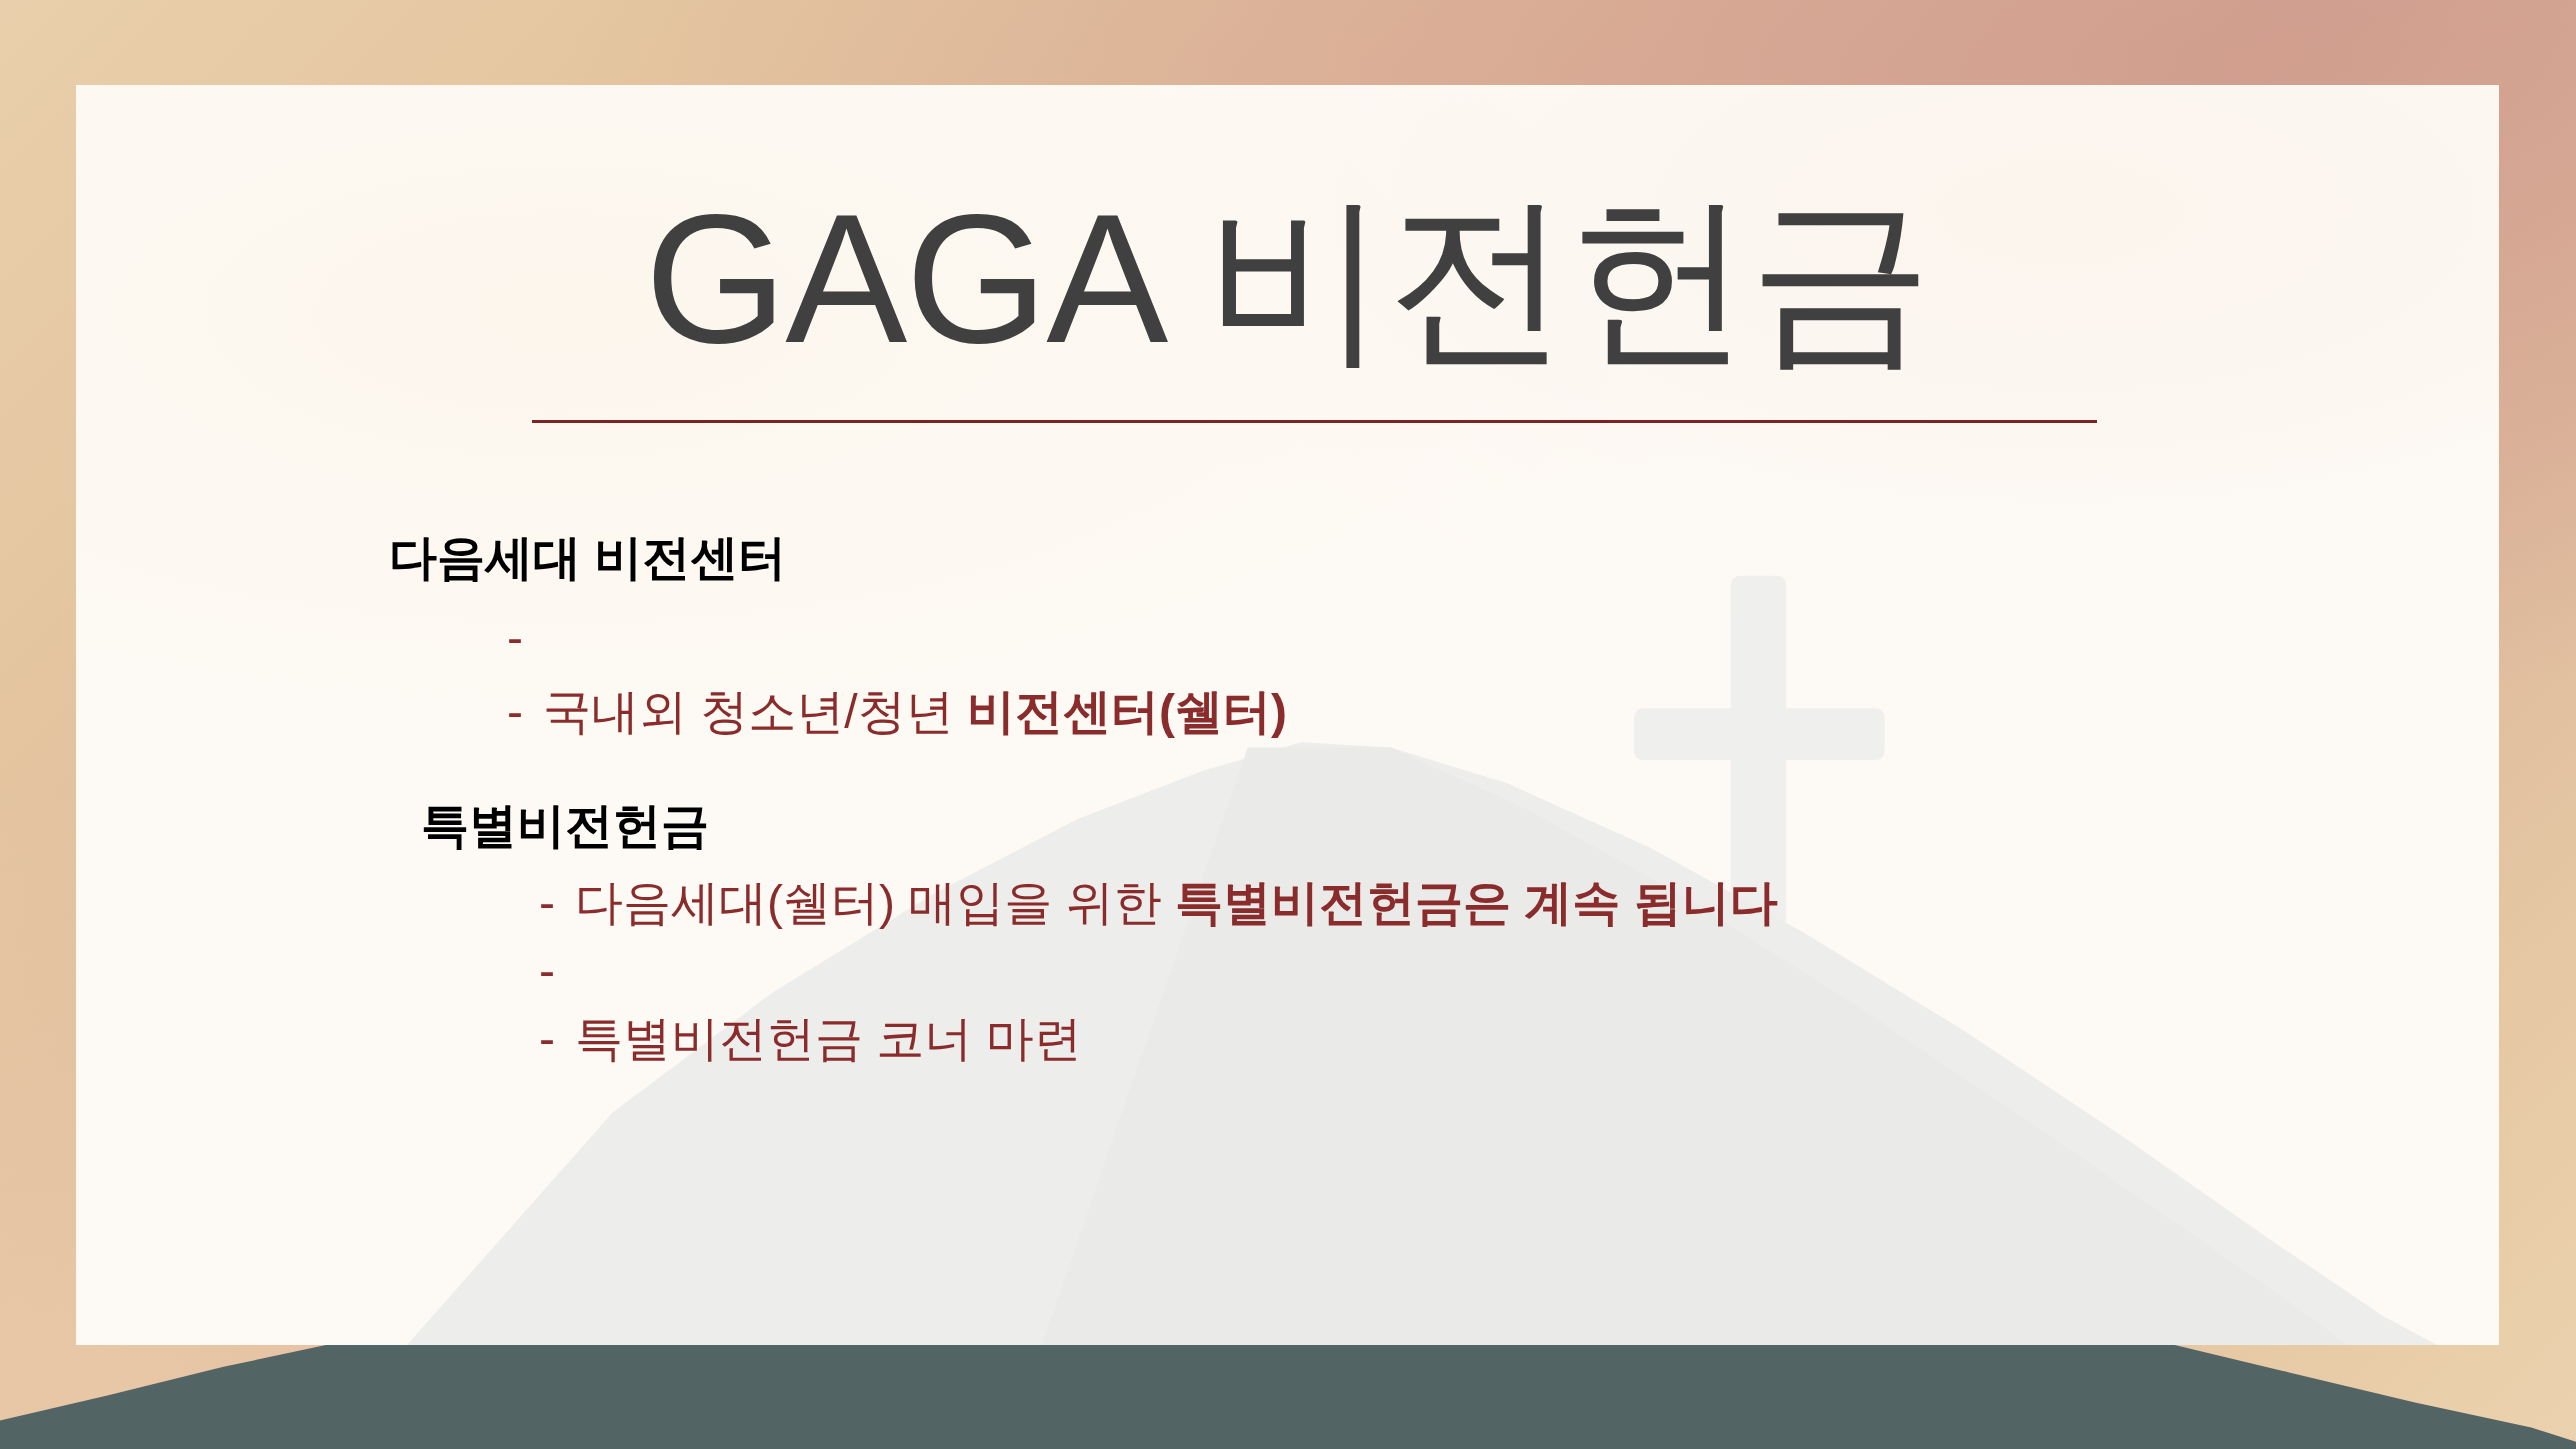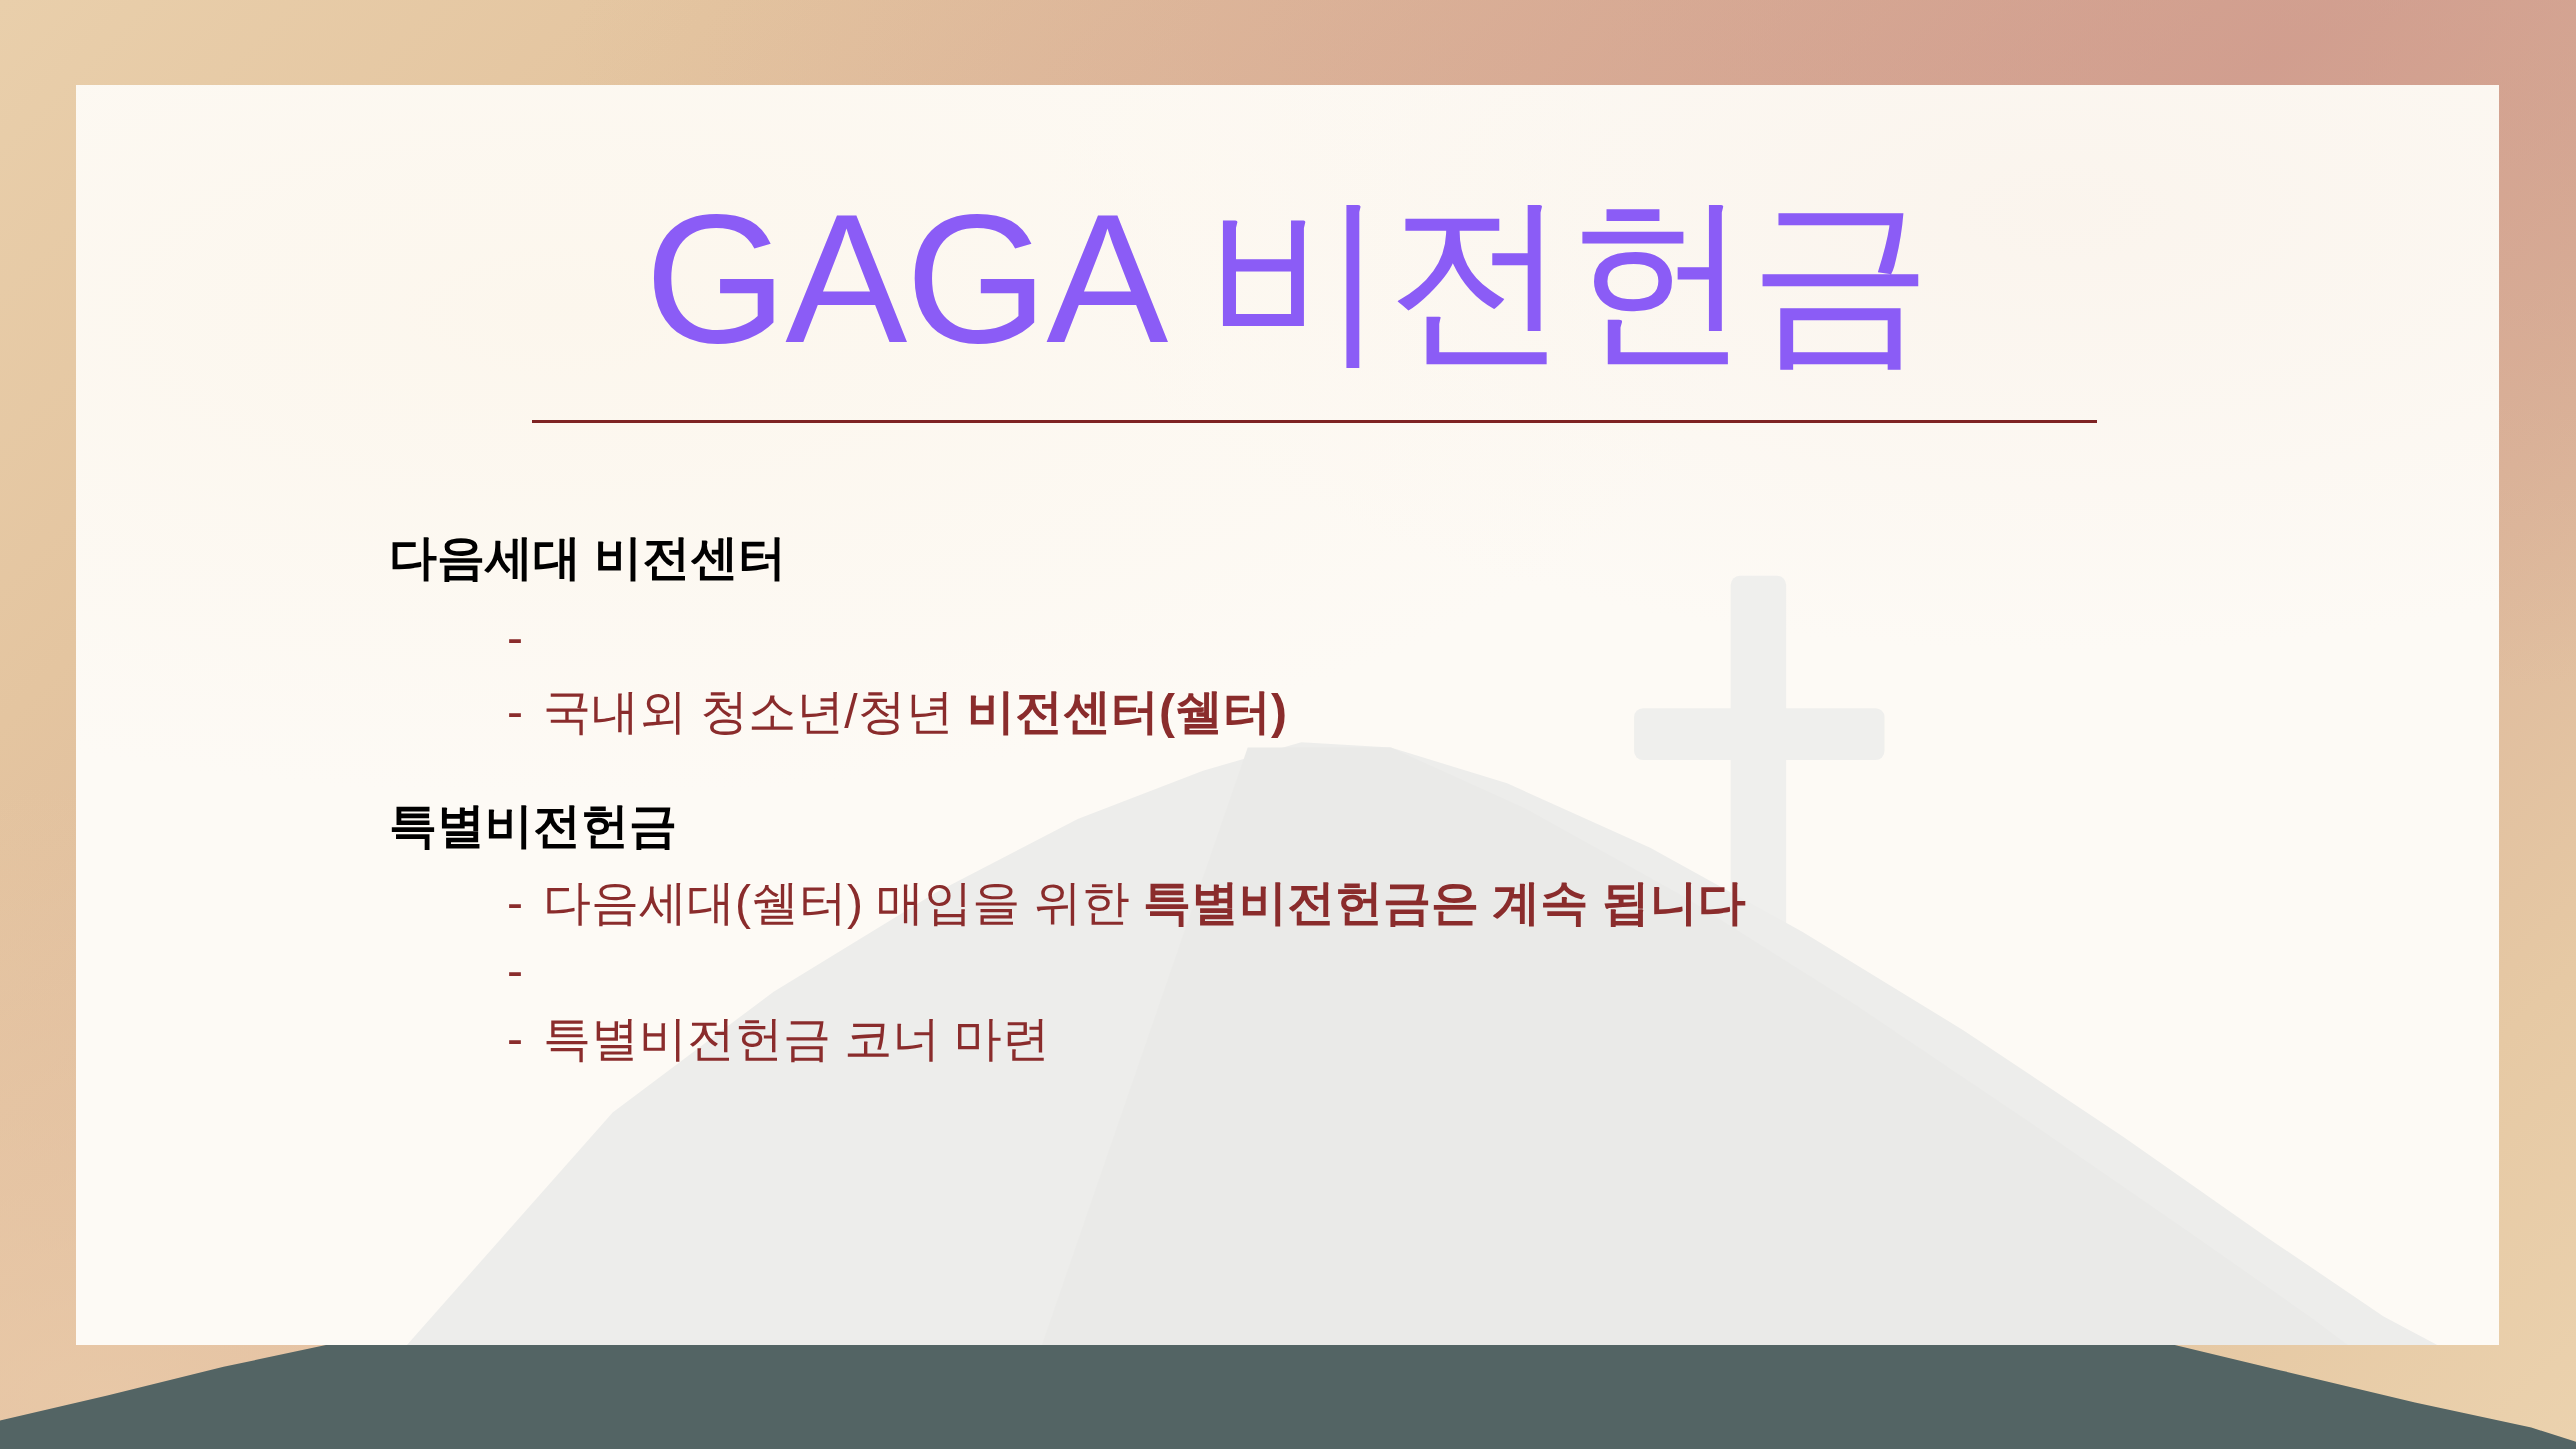--- a/index.html
+++ b/index.html
@@ -73,41 +73,41 @@
   #title-block{
     position:absolute;
     left:0; top:98px;
     width:2423px;
     text-align:center;
   }
   #slide-title{
     font-size:183px;
     line-height:1.05;
     font-weight:400;
-    color:#8b5cf6;
+    color:#404040;
     letter-spacing:-1.8px;
     white-space:nowrap;
   }
   #title-rule{
     position:absolute;
     left:456px; top:335px;
     width:1565px; height:2.7px;
     background:#7E2323;
   }
 
   
   #slide-body{
     position:absolute;
     left:313px; top:443px;
     width:2057px;
     color:#8A2C2C;
   }
 
   .section{ margin-bottom:47px; }
-  .section:last-child{ margin-bottom:0; }
+  .section:last-child{ margin-bottom:0;margin-left:32px; }
 
   .section-heading{
     font-size:48px;
     font-weight:bold;
     line-height:1.25;
     color:#000000;
     margin-bottom:12.5px;
     white-space:nowrap;
   }
 

